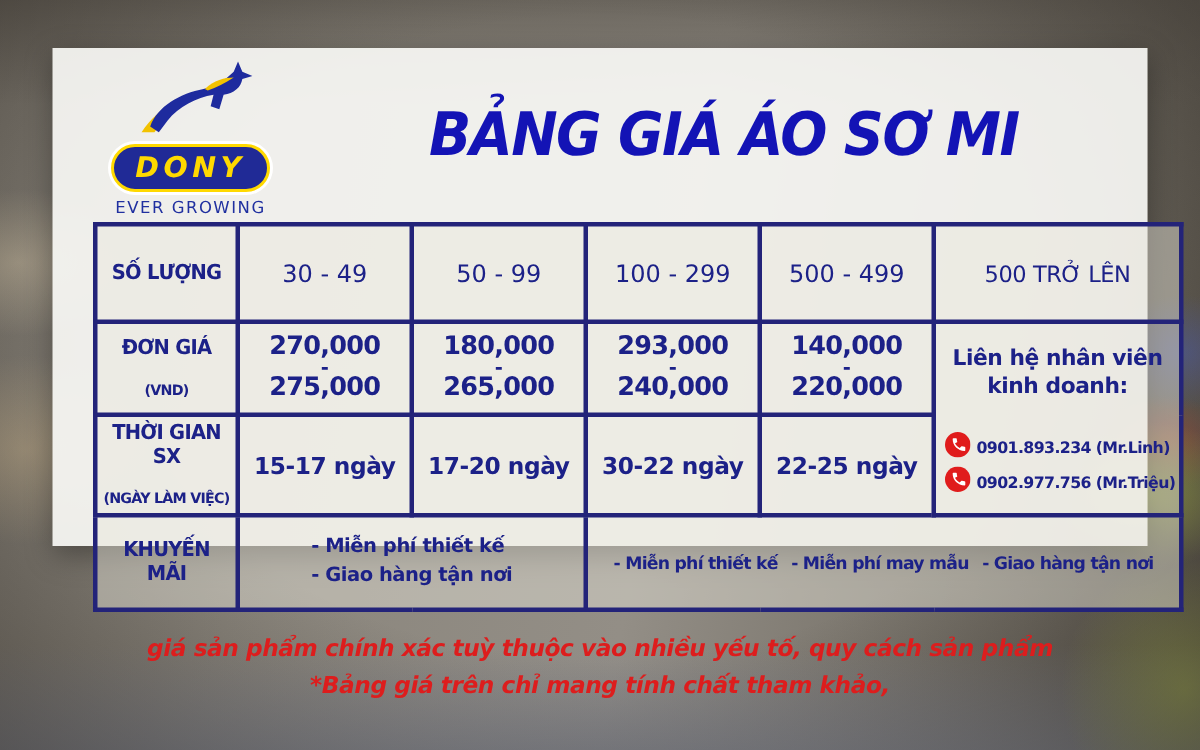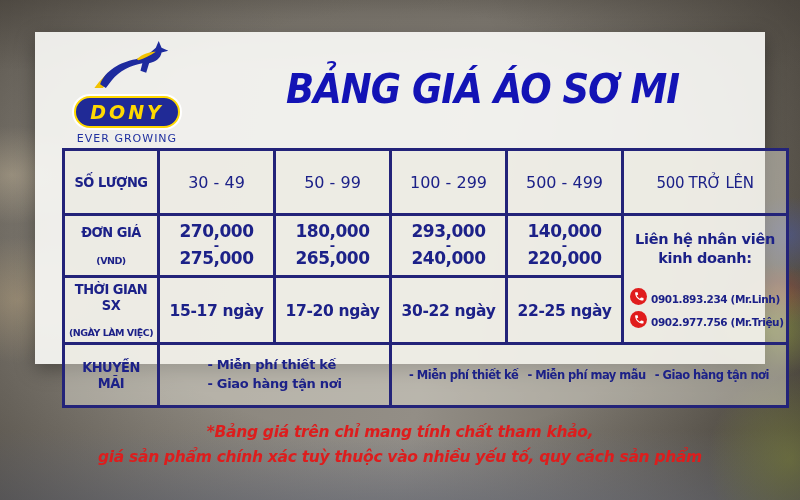--- a/index.html
+++ b/index.html
@@ -193,17 +193,17 @@
           <span>- Miễn phí thiết kế</span>
           <span>- Miễn phí may mẫu</span>
           <span>- Giao hàng tận nơi</span>
         </div>
       </td>
     </tr>
   </tbody>
     </table>
 
   <div class="footer-note">
+    <div>giá sản phẩm chính xác tuỳ thuộc vào nhiều yếu tố, quy cách sản phẩm</div>
     <div>*Bảng giá trên chỉ mang tính chất tham khảo,</div>
-    <div>giá sản phẩm chính xác tuỳ thuộc vào nhiều yếu tố, quy cách sản phẩm</div>
   </div>
 
 </div>
 
 </body></html>

